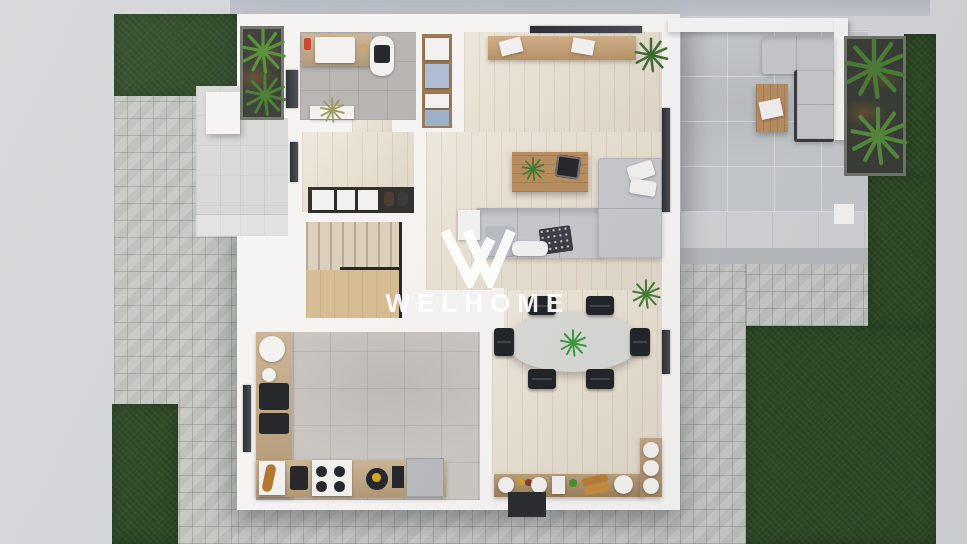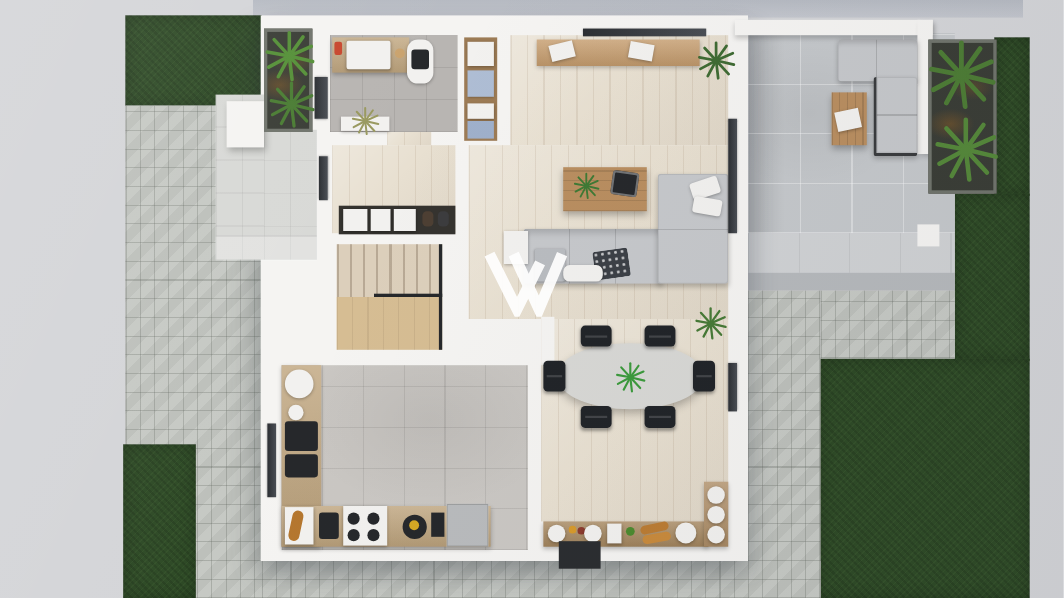--- a/index.html
+++ b/index.html
@@ -256,14 +256,15 @@
   <div class="abs glass" style="left:290px;top:142px;width:8px;height:40px;z-index:6;"></div>
   <div class="abs glass" style="left:662px;top:108px;width:8px;height:104px;z-index:6;"></div>
   <div class="abs glass" style="left:662px;top:330px;width:8px;height:44px;z-index:6;"></div>
   <div class="abs glass" style="left:243px;top:385px;width:8px;height:67px;z-index:6;"></div>
   <div class="abs" style="left:508px;top:492px;width:38px;height:25px;z-index:7;background:var(--mat);"></div>
 
   <svg class="abs wm" style="left:440px;top:226px;" width="76" height="62" viewBox="0 0 76 62">
     <path d="M5 5 L30 55 L51 13" fill="none" stroke="currentColor" stroke-width="10"></path>
     <path d="M27 5 L50 55 L71 5" fill="none" stroke="currentColor" stroke-width="10"></path>
   </svg>
+  <div class="abs wm wm-text" style="left:368px;top:288px;width:220px;">WELHOME</div>
 
 </div>
 
 </body></html>

